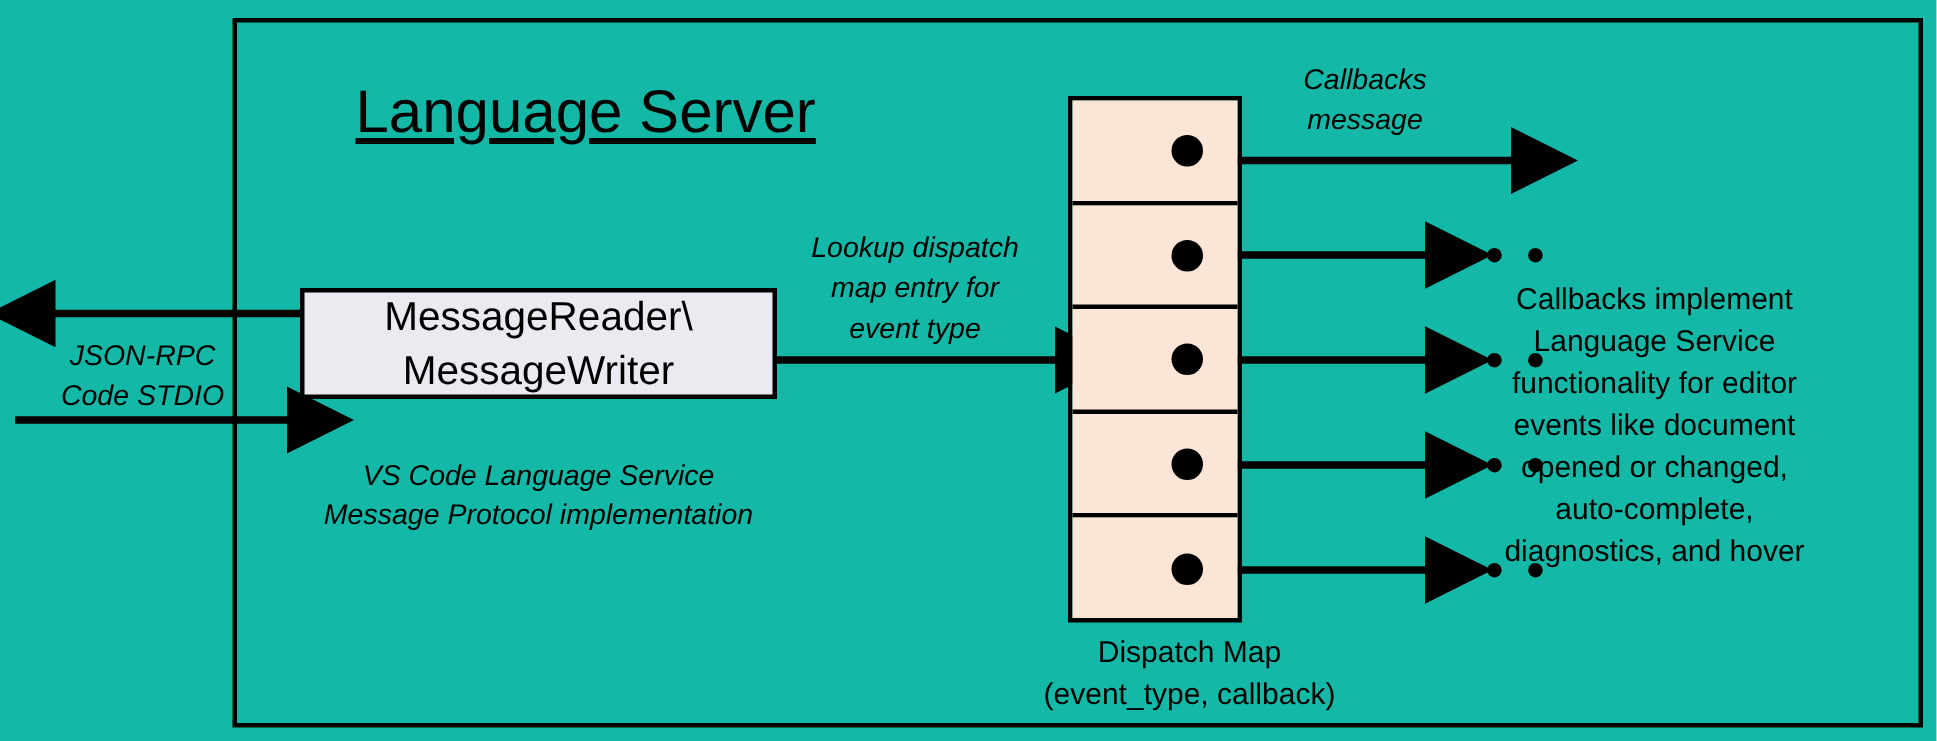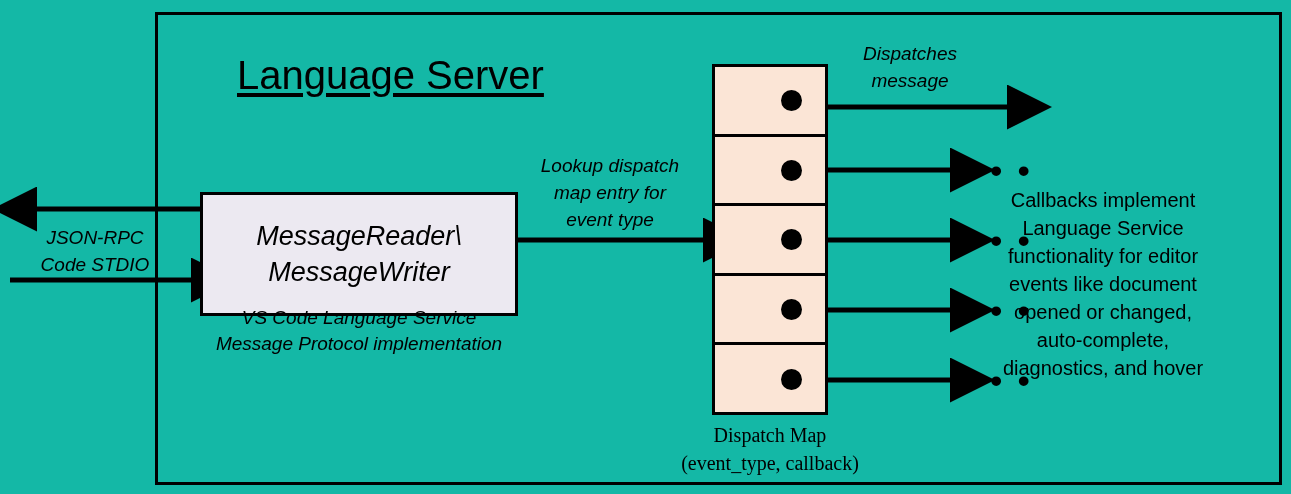--- a/index.html
+++ b/index.html
@@ -38,31 +38,30 @@
     text-decoration: underline;
     text-underline-offset: 4px;
     white-space: nowrap;
   }
 
   
   #reader-writer-box {
     left: 200px;
     top: 192px;
     width: 318px;
-    height: 124px;
+    height: 74px;
     border: 3px solid #000000;
     box-sizing: border-box;
     display: flex;
     flex-direction: column;
     align-items: center;
     justify-content: center;
     text-align: center;
     font-size: 27px;
     line-height: 36px;
-    font-style: italic;
   }
   #reader-writer-caption {
     left: 200px;
     top: 305px;
     width: 360px;
     margin-left: -21px;
     text-align: center;
     font-size: 19px;
     line-height: 26px;
   }
@@ -113,28 +112,27 @@
     position: absolute;
     left: 66px;
     top: 50%;
     width: 21px;
     height: 21px;
     margin-top: -10px;
     border-radius: 50%;
     background: #000000;
   }
   #dispatch-map-caption {
-    left: 650px;
+    left: 673px;
     top: 421px;
     width: 240px;
     text-align: center;
     font-size: 20px;
     line-height: 28px;
     white-space: pre-line;
-    font-family: Liberation Serif, serif;
   }
 
   
   #callback-box {
     left: 1016px;
     top: 29px;
     width: 243px;
     height: 134px;
     border: 3px solid #000000;
     box-sizing: border-box;
@@ -214,21 +212,21 @@
     <span style="white-space: pre-line;">MessageReader\
 MessageWriter</span>
   </div>
   <div class="abs" id="reader-writer-caption" style="white-space: pre-line; font-style: italic;">VS Code Language Service
 Message Protocol implementation</div>
 
   <div class="abs edge-label" id="lookup-label">Lookup dispatch
 map entry for
 event type</div>
 
-  <div class="abs edge-label" id="dispatches-label">Dispatches
+  <div class="abs edge-label" id="dispatches-label">Callbacks
 message</div>
 
   <div class="abs" id="dispatch-map">
     <div class="map-cell" style="background: rgb(251, 229, 214);">
       <span class="map-dot"></span>
     </div>
     <div class="map-cell" style="background: rgb(251, 229, 214);">
       <span class="map-dot"></span>
     </div>
     <div class="map-cell" style="background: rgb(251, 229, 214);">

